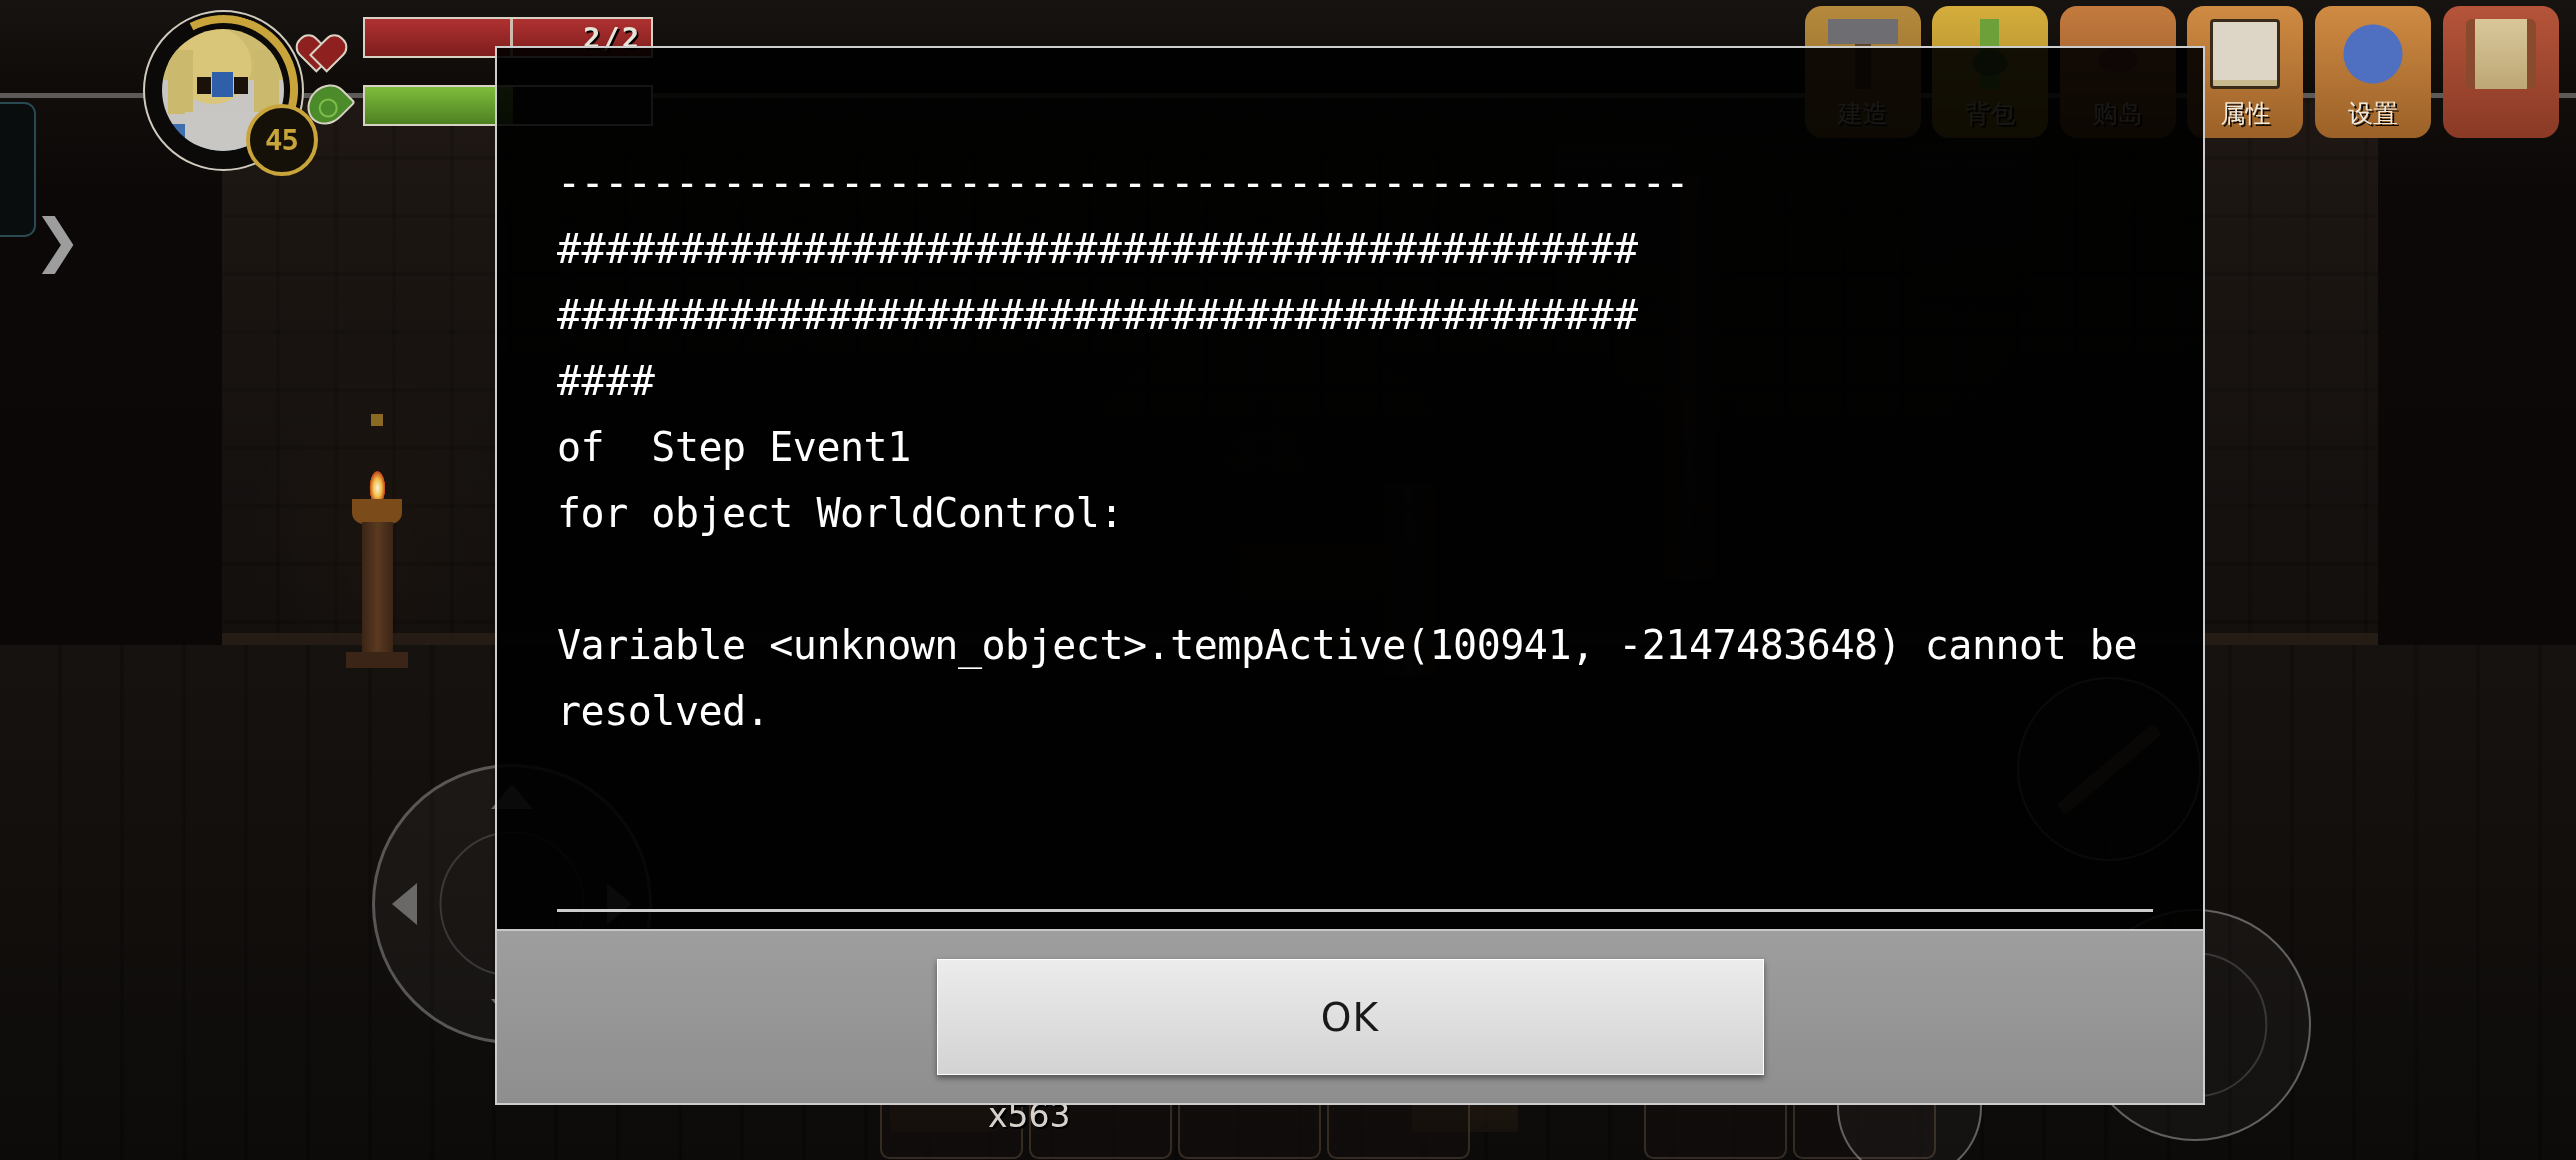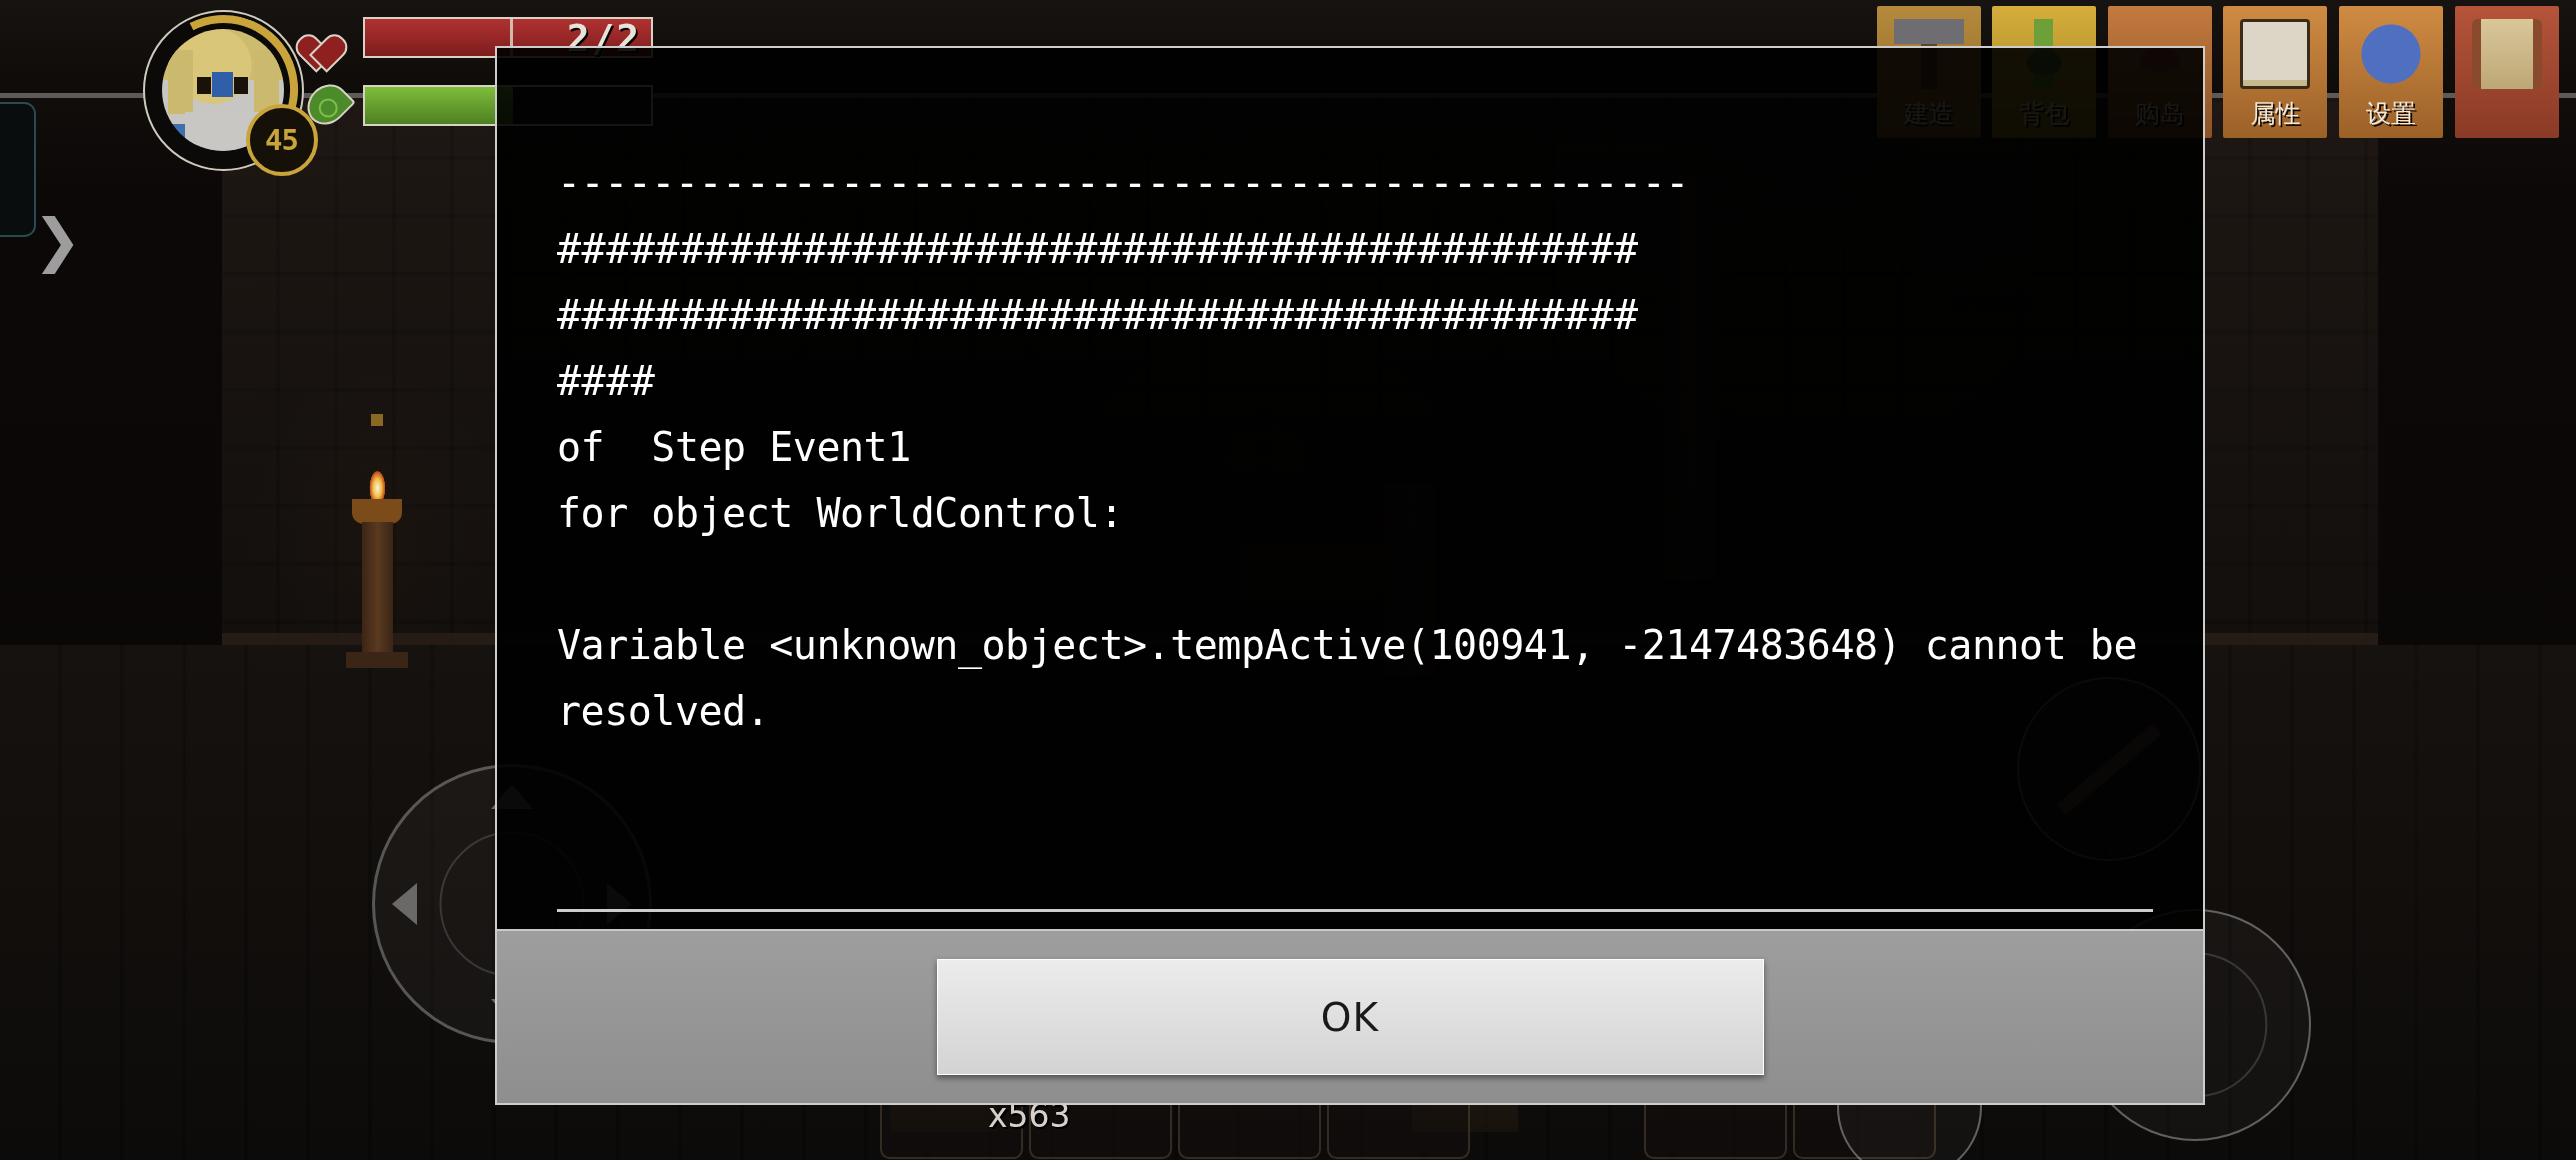--- a/index.html
+++ b/index.html
@@ -158,31 +158,31 @@
     height:41px; border:2.9px solid #d8d2c4; background:#1a0d0d;
     position:relative; margin-left:9.7px;
   }
   .bar-fill{ position:absolute; left:0; top:0; bottom:0; }
   .bar-fill.hp{ background:linear-gradient(180deg,#b03131,#7e1d1d); }
   .bar-fill.mp{ background:linear-gradient(180deg,#7fbd3c,#4d8021); }
   .bar-seg{ position:absolute; top:0; bottom:0; width:2.9px; background:#d8d2c4; opacity:.85; }
   .bar-text{
     position:absolute; right:9.7px; top:50%; transform:translateY(-50%);
     color:#e7e3d8; font-family:"DejaVu Sans Mono", monospace;
-    font-size:38px; font-weight:bold; letter-spacing:1.9px;
+    font-size:29px; font-weight:bold; letter-spacing:1.9px;
     text-shadow:1.9px 1.9px 0 #000;
   }
 
   
   .topbtns{
     position:absolute; right:17.4px; top:5.8px;
     display:flex; gap:11.6px; align-items:flex-start;
   }
   .topbtn{
-    width:104px; height:132px; border-radius:2px;
+    width:116px; height:132px; border-radius:17px;
     position:relative; display:flex; flex-direction:column;
     align-items:center; justify-content:flex-end; padding-bottom:7.7px;
   }
   .topbtn .glyph{
     position:absolute; top:13.5px; left:50%; transform:translateX(-50%);
     width:70px; height:70px;
   }
   .topbtn .lbl{
     font-size:25px; color:#efe9dc; z-index:2;
     text-shadow:1.9px 1.9px 0 rgba(0,0,0,.9);

